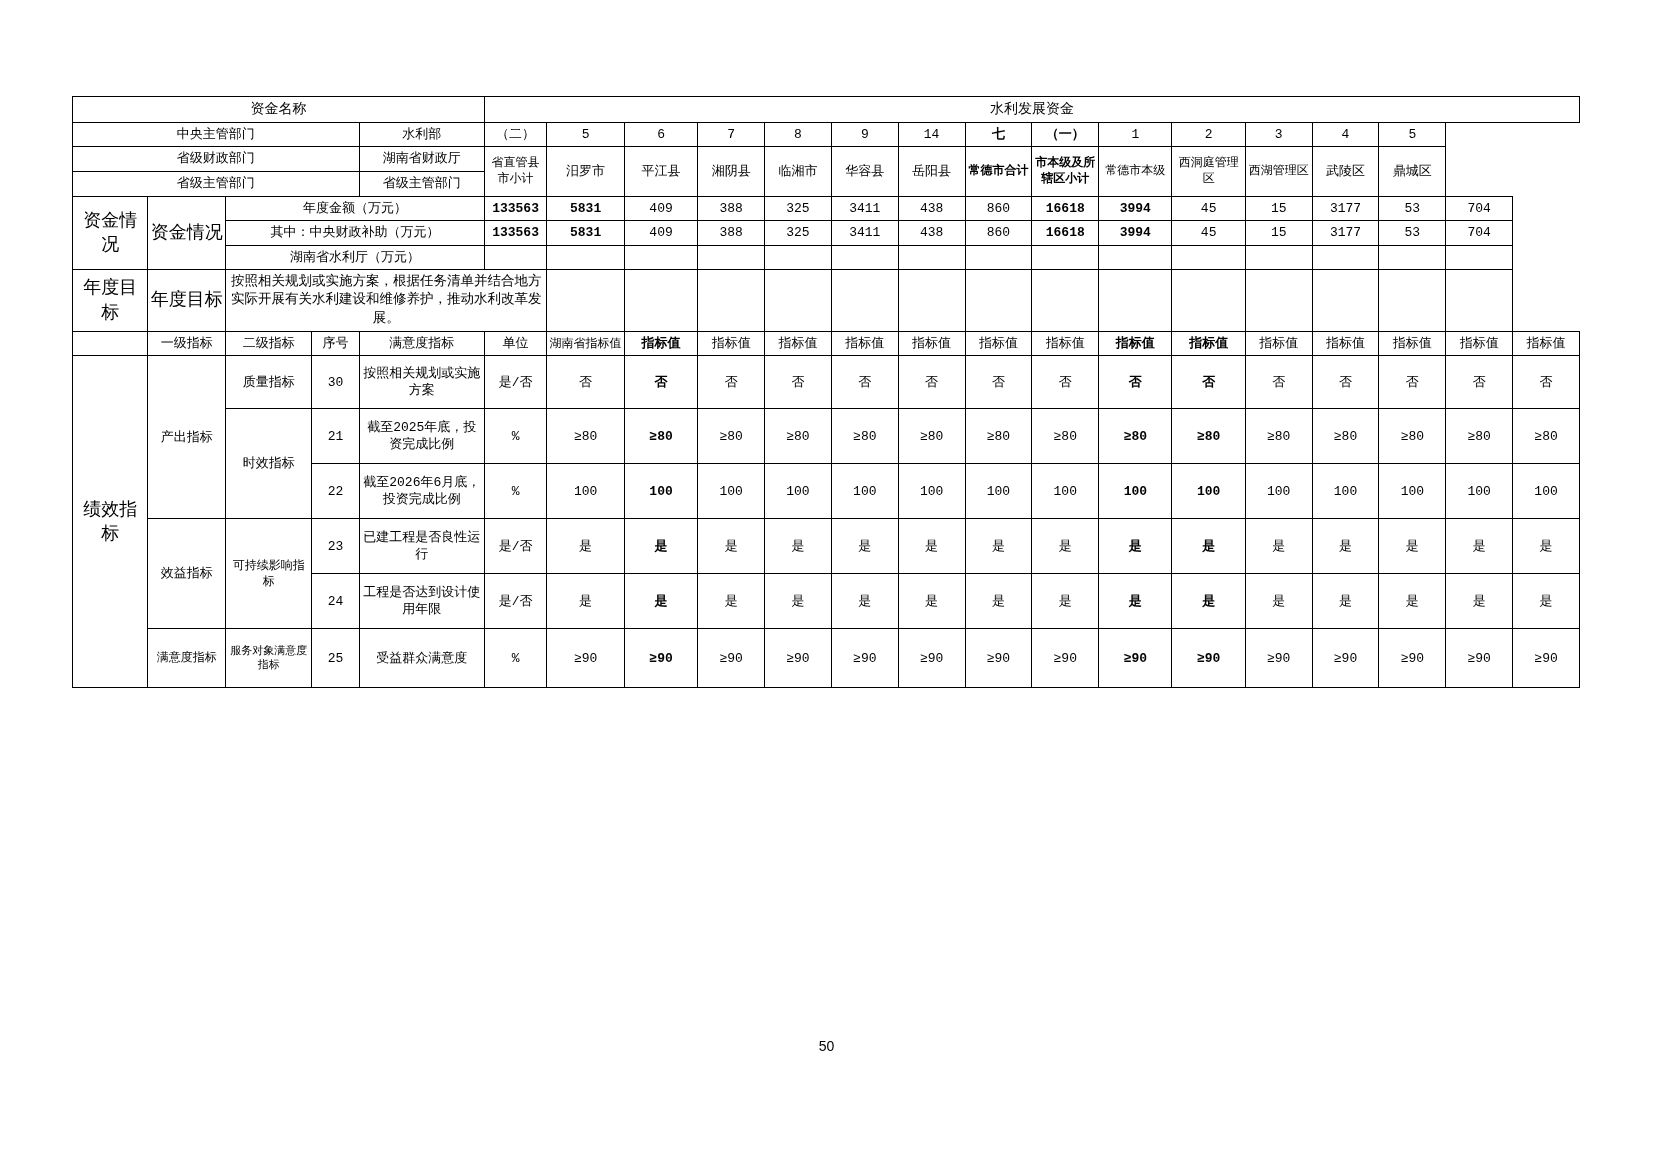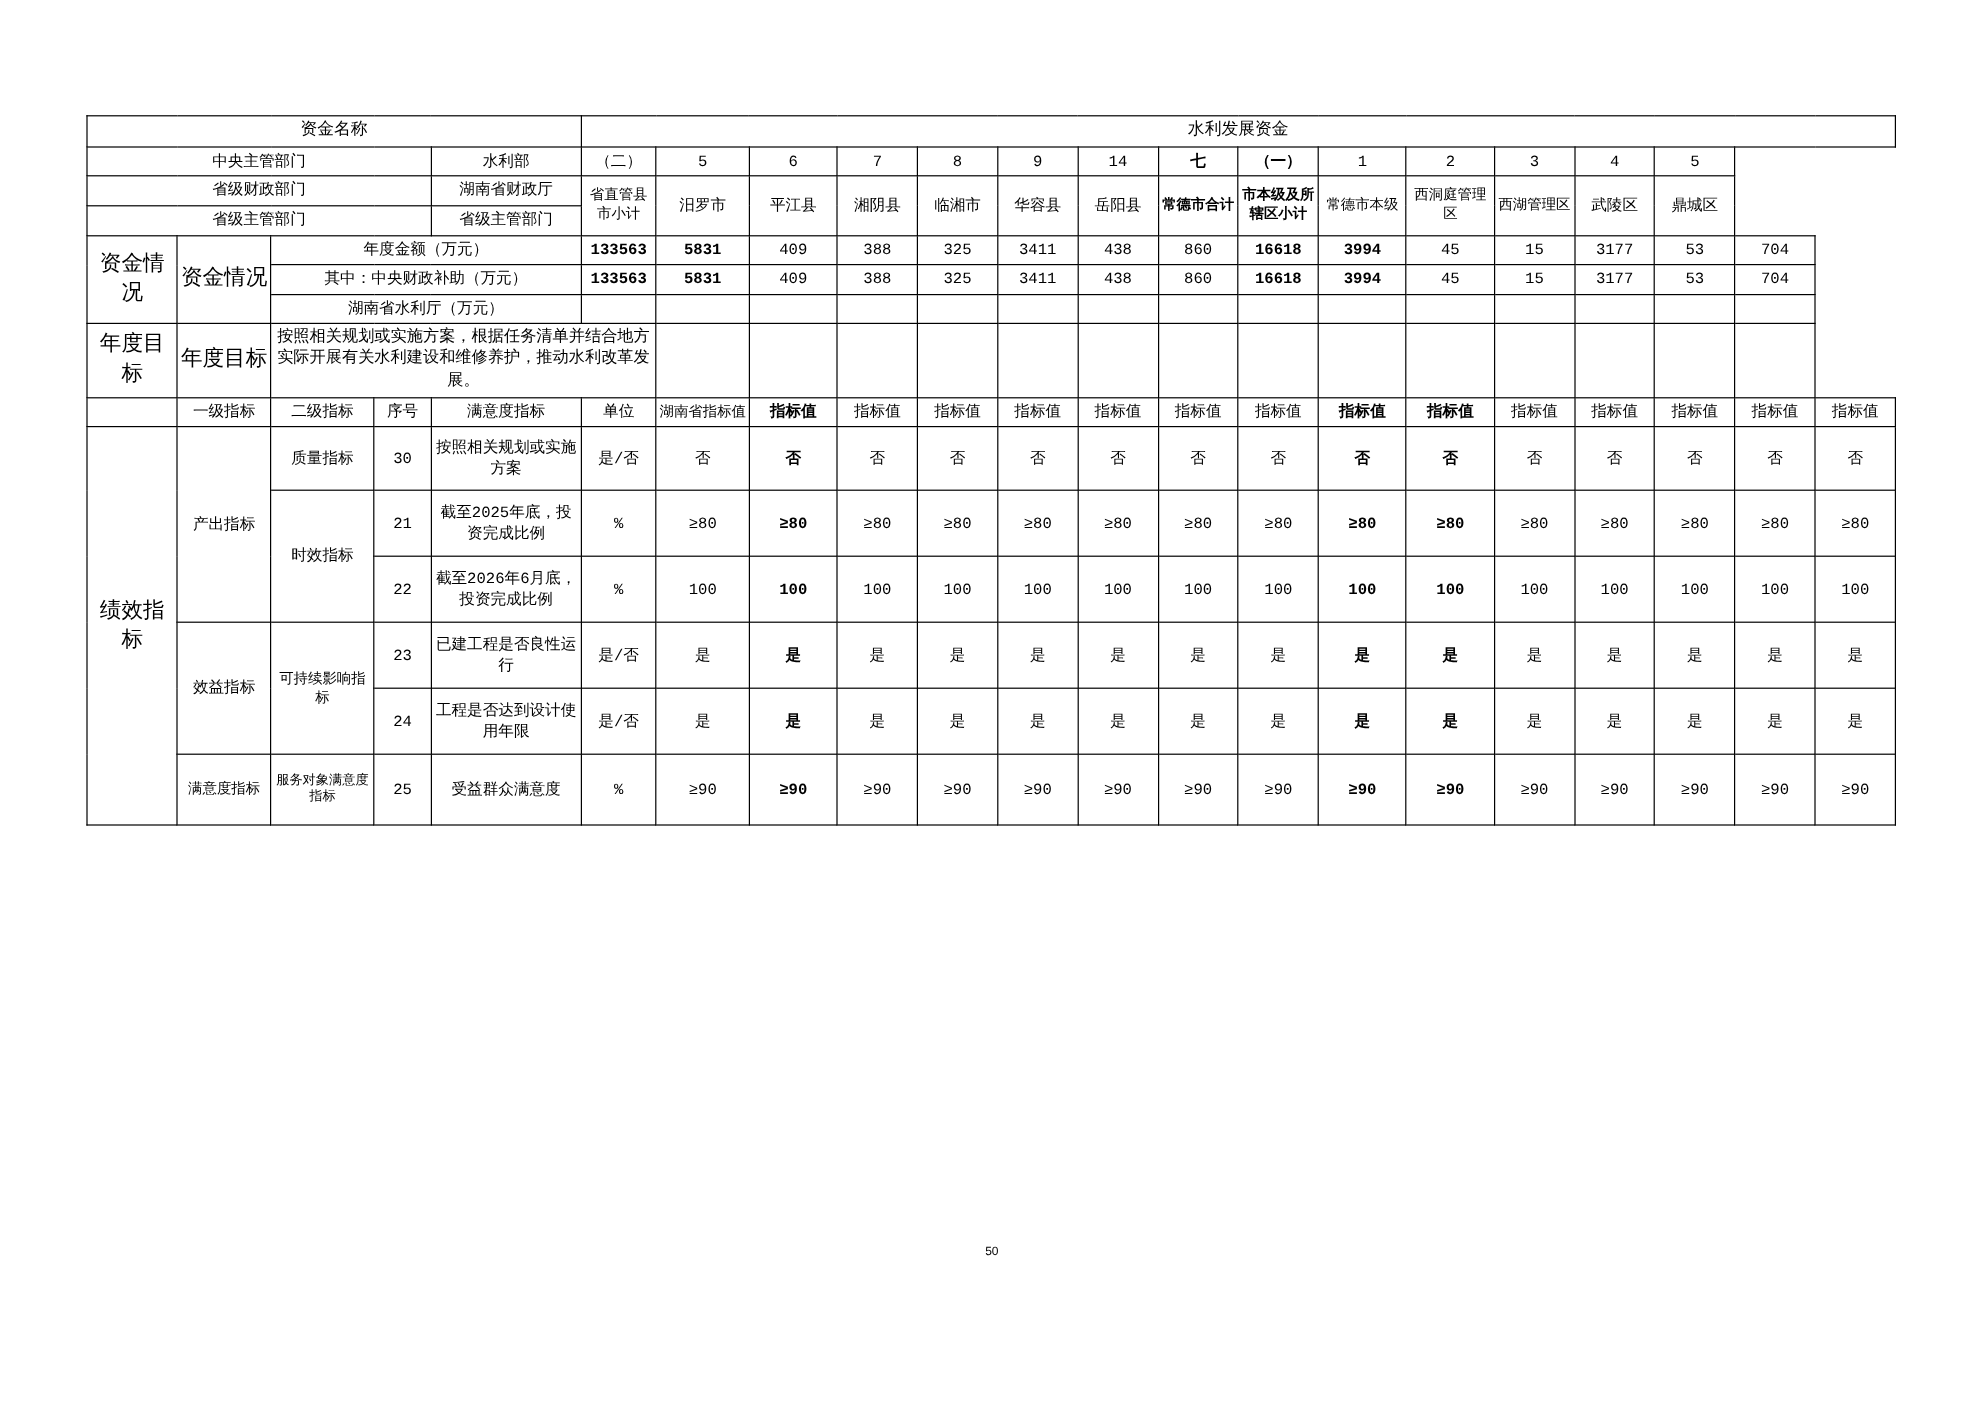--- a/index.html
+++ b/index.html
@@ -53,21 +53,21 @@
     padding: 5px 8px;
     line-height: 1.55;
     font-size: 13.5px;
   }
   .pageno {
     position: absolute;
     left: 0;
     top: 1038px;
     width: 1653px;
     text-align: center;
-    font-size: 10px;
+    font-size: 14px;
   }
 </style>
 </head>
 <body>
 
 <div class="page">
 
   <table class="sheet">
     <colgroup>
       <col style="width:70px">

